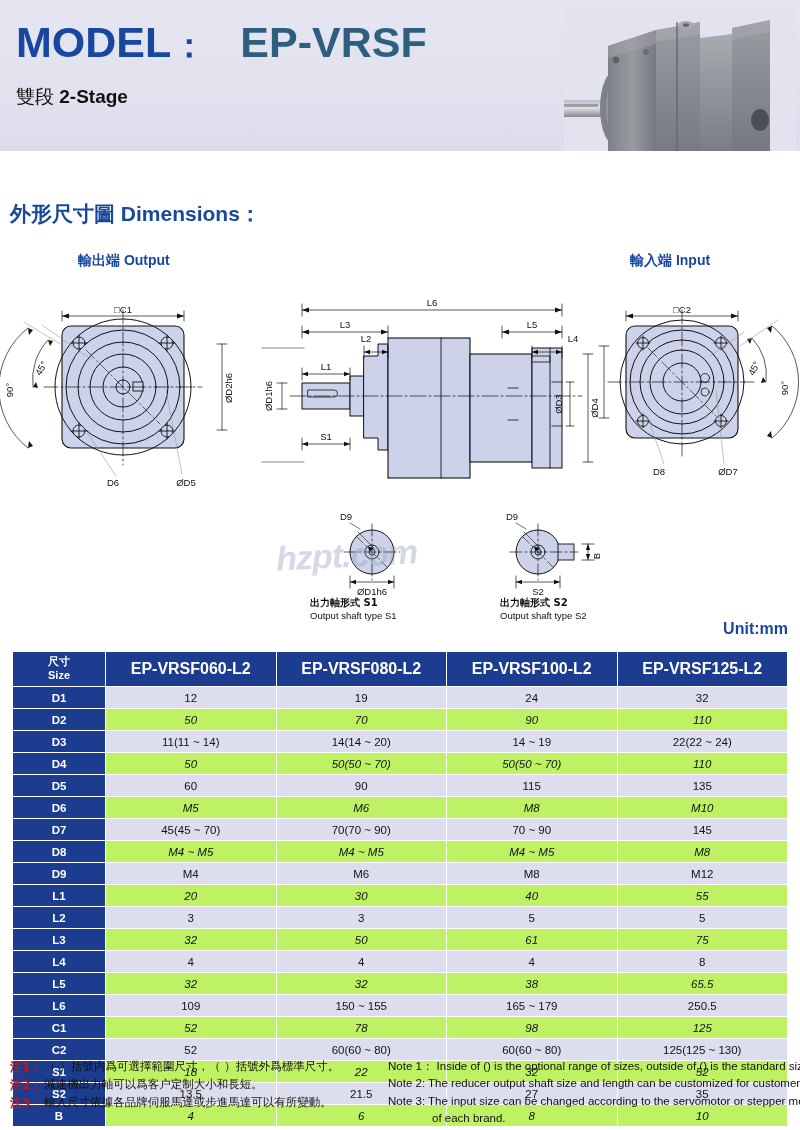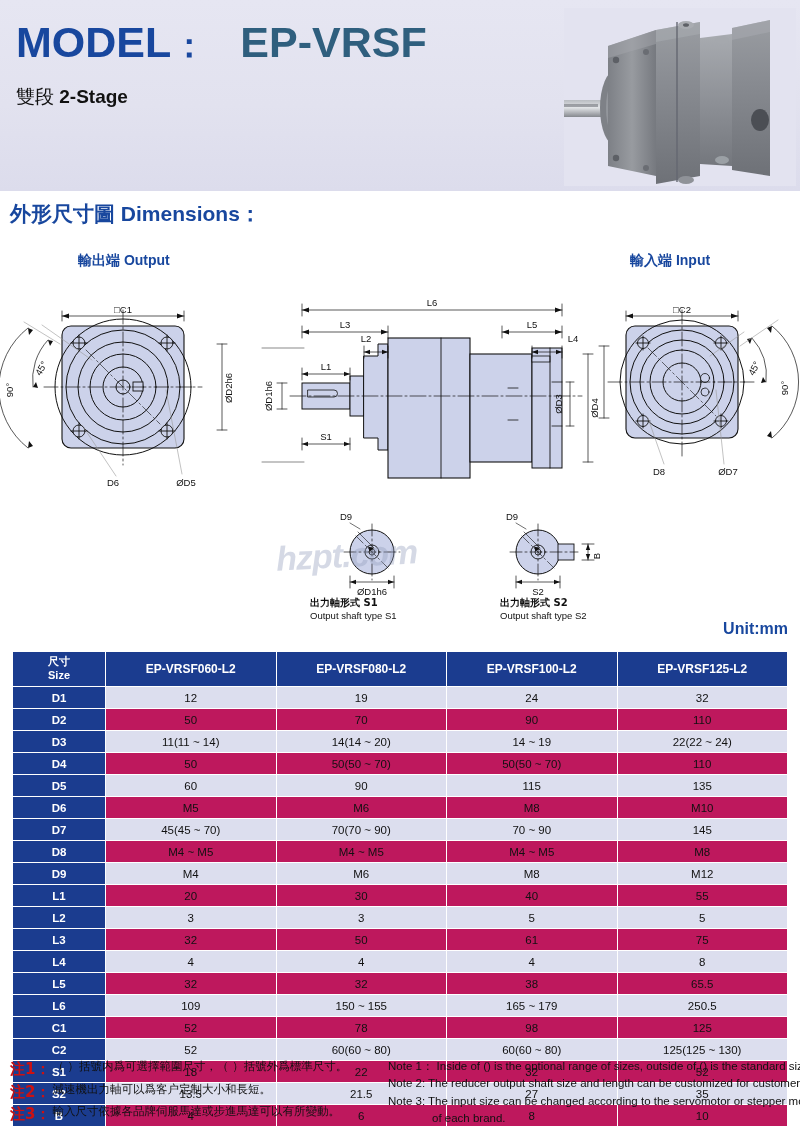--- a/index.html
+++ b/index.html
@@ -7,21 +7,21 @@
     width:800px;height:1130px;
     background:#ffffff;
     font-family:"Liberation Sans","DejaVu Sans",sans-serif;
     color:#000;
     overflow:hidden;
     position:relative;
   }
   
   .header{
     position:relative;
-    height:191px;
+    height:151px;
     background:linear-gradient(180deg,#e6e6f2 0%,#e2e2ef 55%,#dcdcec 100%);
     overflow:hidden;
   }
   .model-line{
     position:absolute;left:16px;top:18px;
     display:flex;align-items:baseline;
   }
   .model-word{
     font-size:43px;font-weight:bold;color:#18479e;letter-spacing:0px;
     font-family:"Liberation Sans",sans-serif;
@@ -84,44 +84,44 @@
     table-layout:fixed;
     background:#ffffff;
     margin-top:8px;
   }
   .spec-table th,.spec-table td{
     padding:0;margin:0;height:21px;
     font-size:11.5px;text-align:center;vertical-align:middle;
     border:none;
   }
   .spec-table thead th{
-    background:#1b3c8f;color:#fff;font-weight:bold;font-size:12px;
+    background:#1b3c8f;color:#fff;font-weight:bold;font-size:16px;
     height:34px;
   }
   .spec-table thead th.size-head{
     font-size:11px;line-height:1.15;width:92px;
   }
   .size-head .cn{font-family:"DejaVu Sans",sans-serif;display:block;}
   .size-head .en{display:block;}
   .spec-table td.rowhead{
     background:#1b3c8f;color:#fff;font-weight:bold;font-size:11.5px;width:92px;
   }
   .spec-table tr.odd td.val{background:#dcdeee;}
-  .spec-table tr.even td.val{background:#be185d;}
+  .spec-table tr.even td.val{background:#bef264;font-style:italic;}
   .spec-table td.val{color:#111;font-weight:normal;}
   
   .notes{
     position:absolute;left:10px;top:1058px;width:782px;
     display:flex;gap:10px;
   }
   .notes-cn{width:368px;}
   .notes-en{width:400px;}
   .note-row{display:flex;align-items:flex-start;line-height:1.5;}
   .note-tag{
-    color:#cc1111;font-weight:bold;font-size:15px;
+    color:#cc1111;font-weight:bold;font-size:12px;
     font-family:"DejaVu Sans",sans-serif;white-space:nowrap;margin-right:2px;
   }
   .note-cn-text{
     font-size:11.5px;color:#111;
     font-family:"DejaVu Sans",sans-serif;
   }
   .note-en-row{font-size:11.5px;color:#111;line-height:1.5;white-space:nowrap;}
   .note-en-row.indent{padding-left:44px;}
   svg{display:block;}
   text{font-family:"Liberation Sans",sans-serif;}

